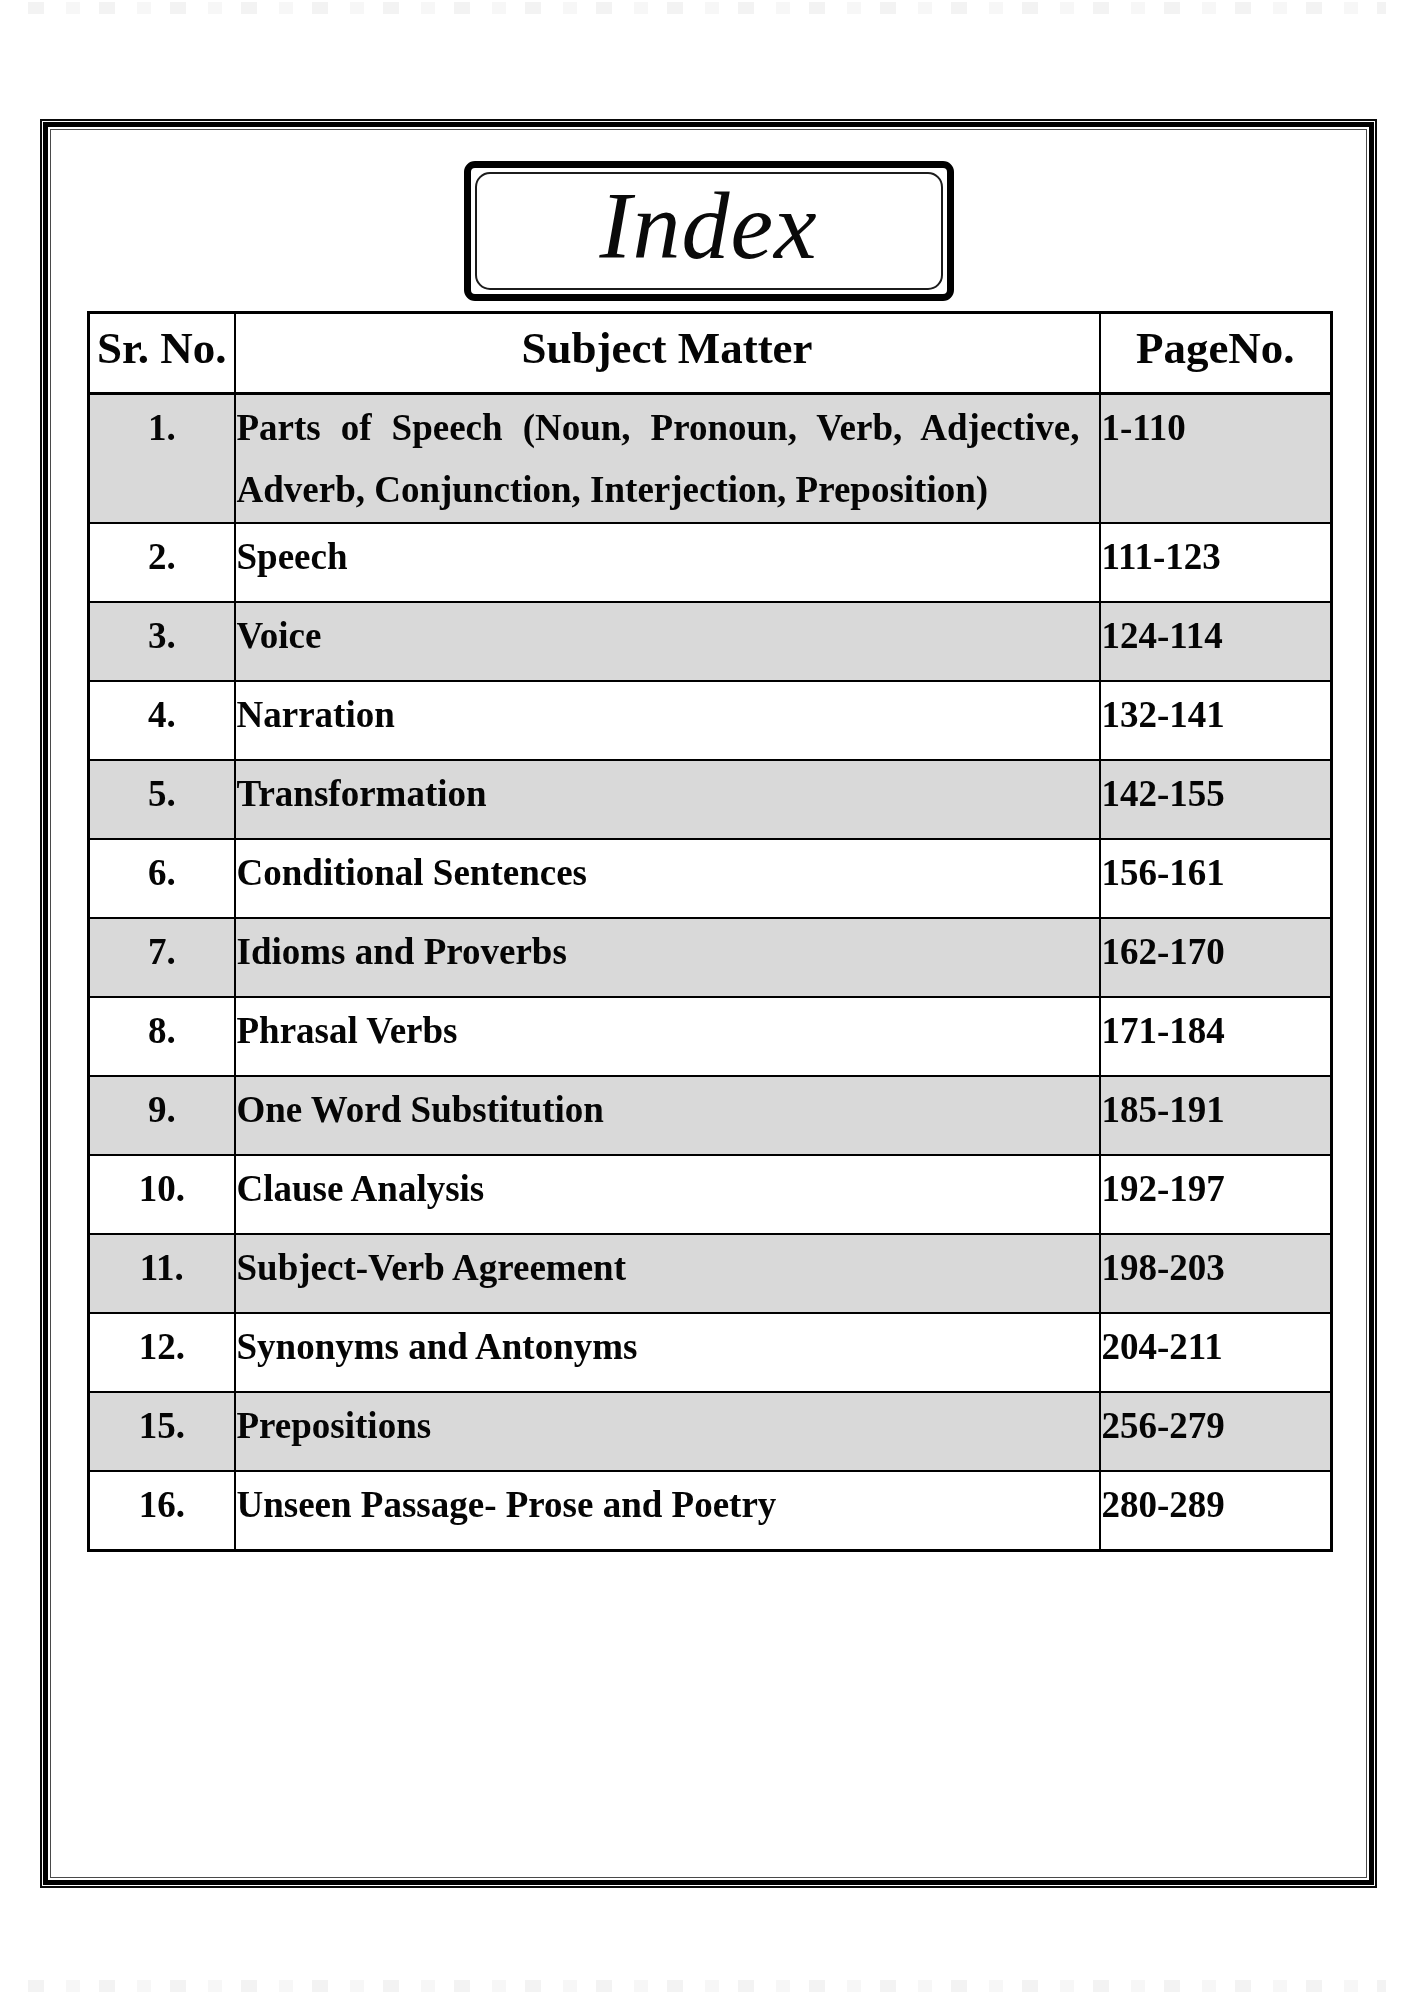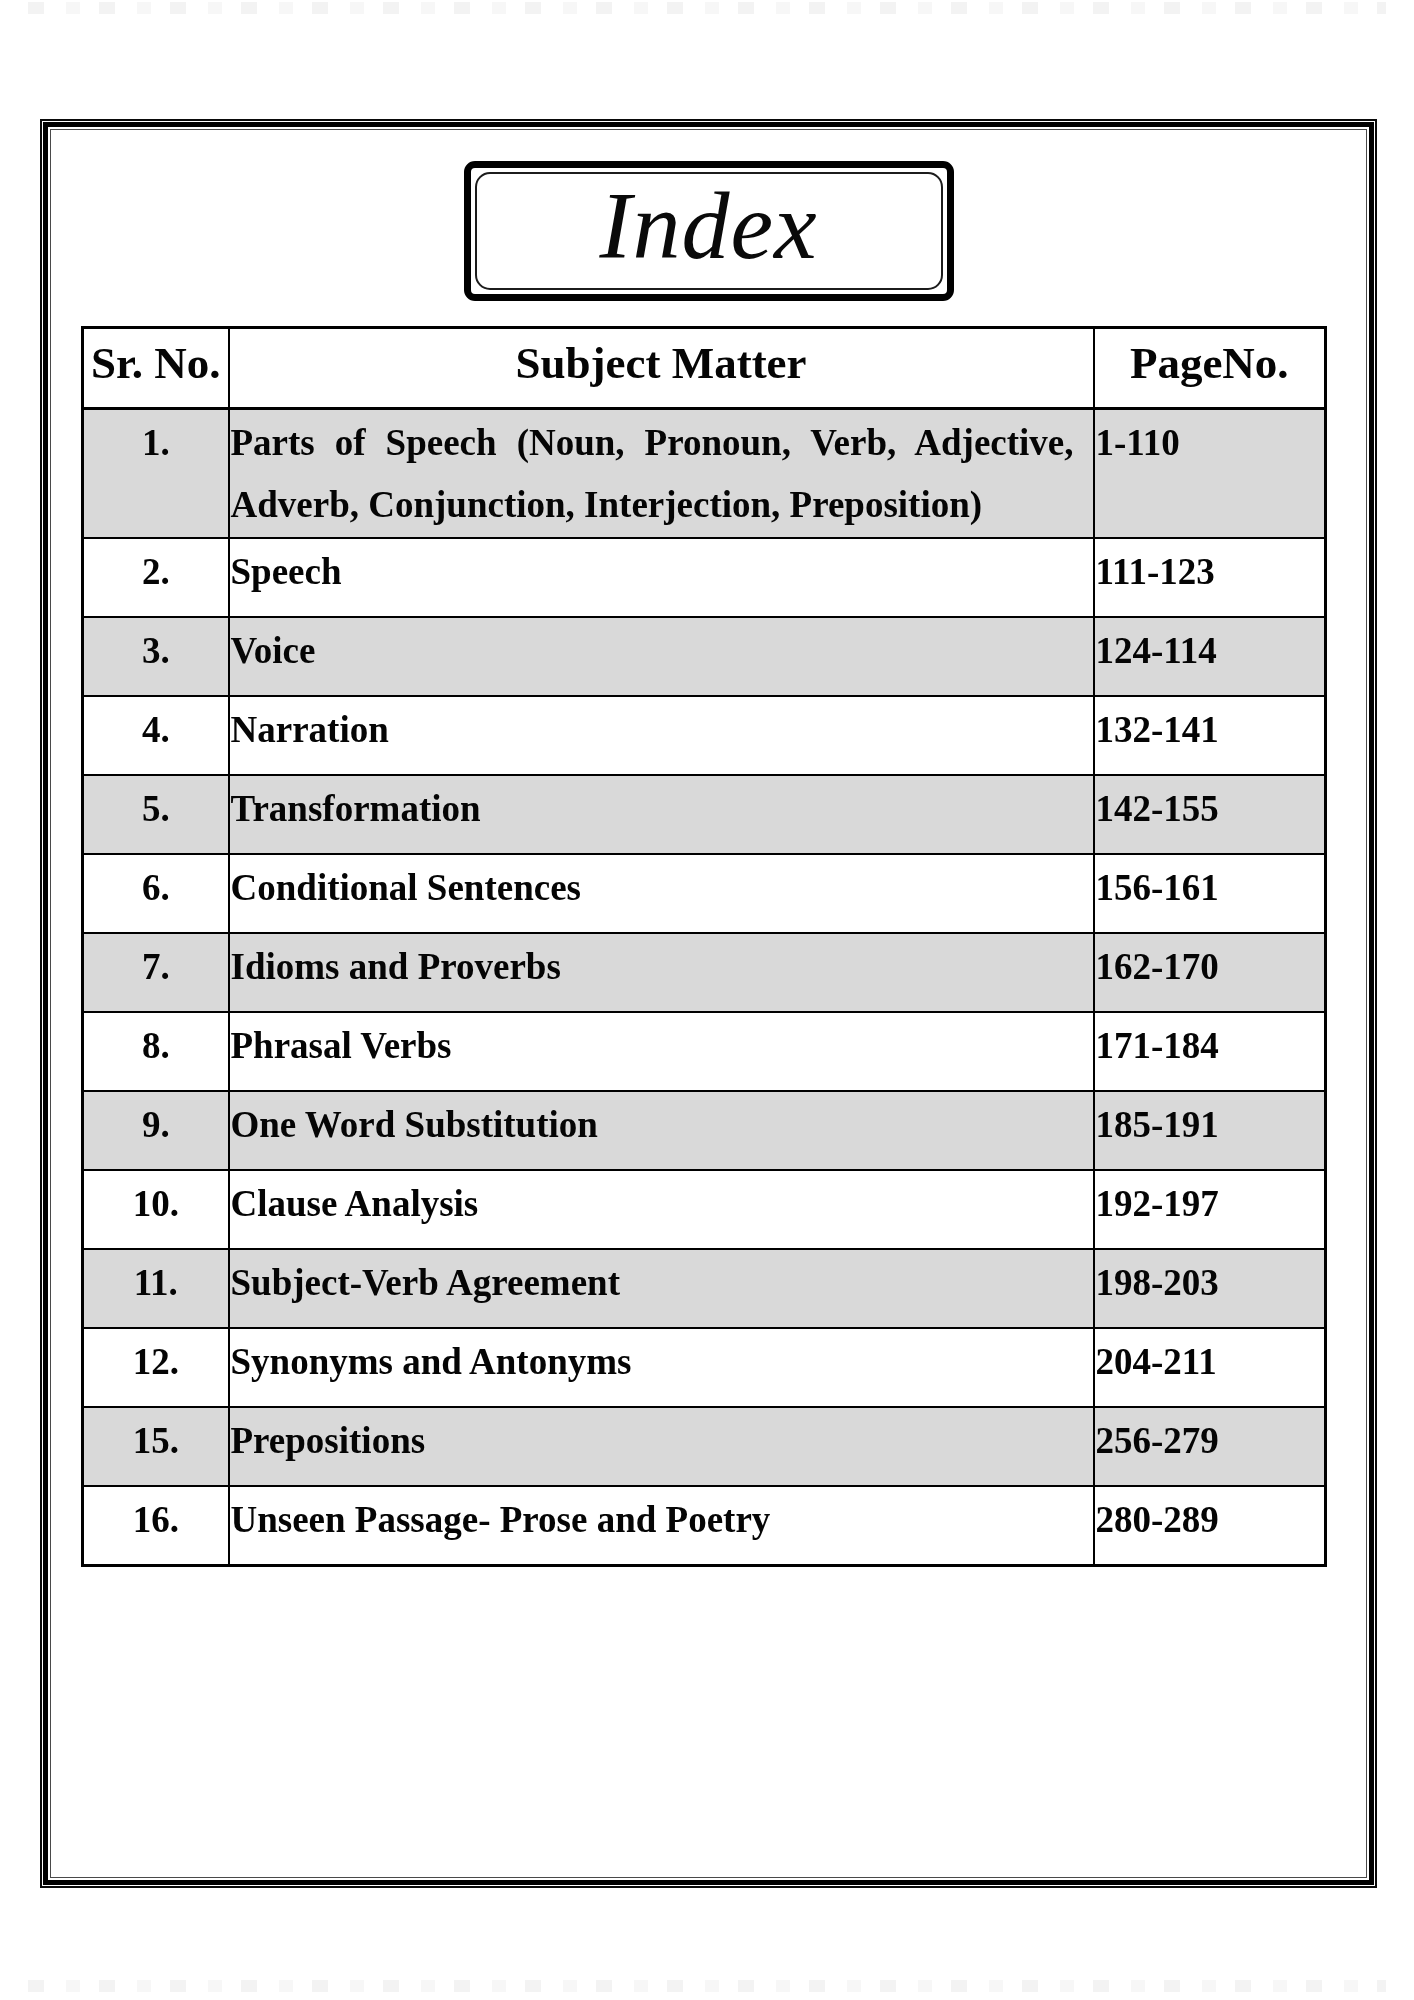--- a/index.html
+++ b/index.html
@@ -60,26 +60,25 @@
     font-size:96px;
     line-height:96px;
     padding-bottom:10px;
     color:#0a0a0a;
     letter-spacing:1px;
   }
 
   
   table.index{
     position:absolute;
-    left:39px; top:190px;
+    left:45px; top:190px;
     width:1243px;
     border-collapse:collapse;
     table-layout:fixed;
     border:3px solid #000;
-    margin-top:15px;
   }
   col.c-sr{ width:146px; }
   col.c-subject{ width:865px; }
   col.c-page{ width:232px; }
 
   th,td{
     border:2px solid #000;
     vertical-align:top;
     box-sizing:border-box;
     overflow:hidden;

